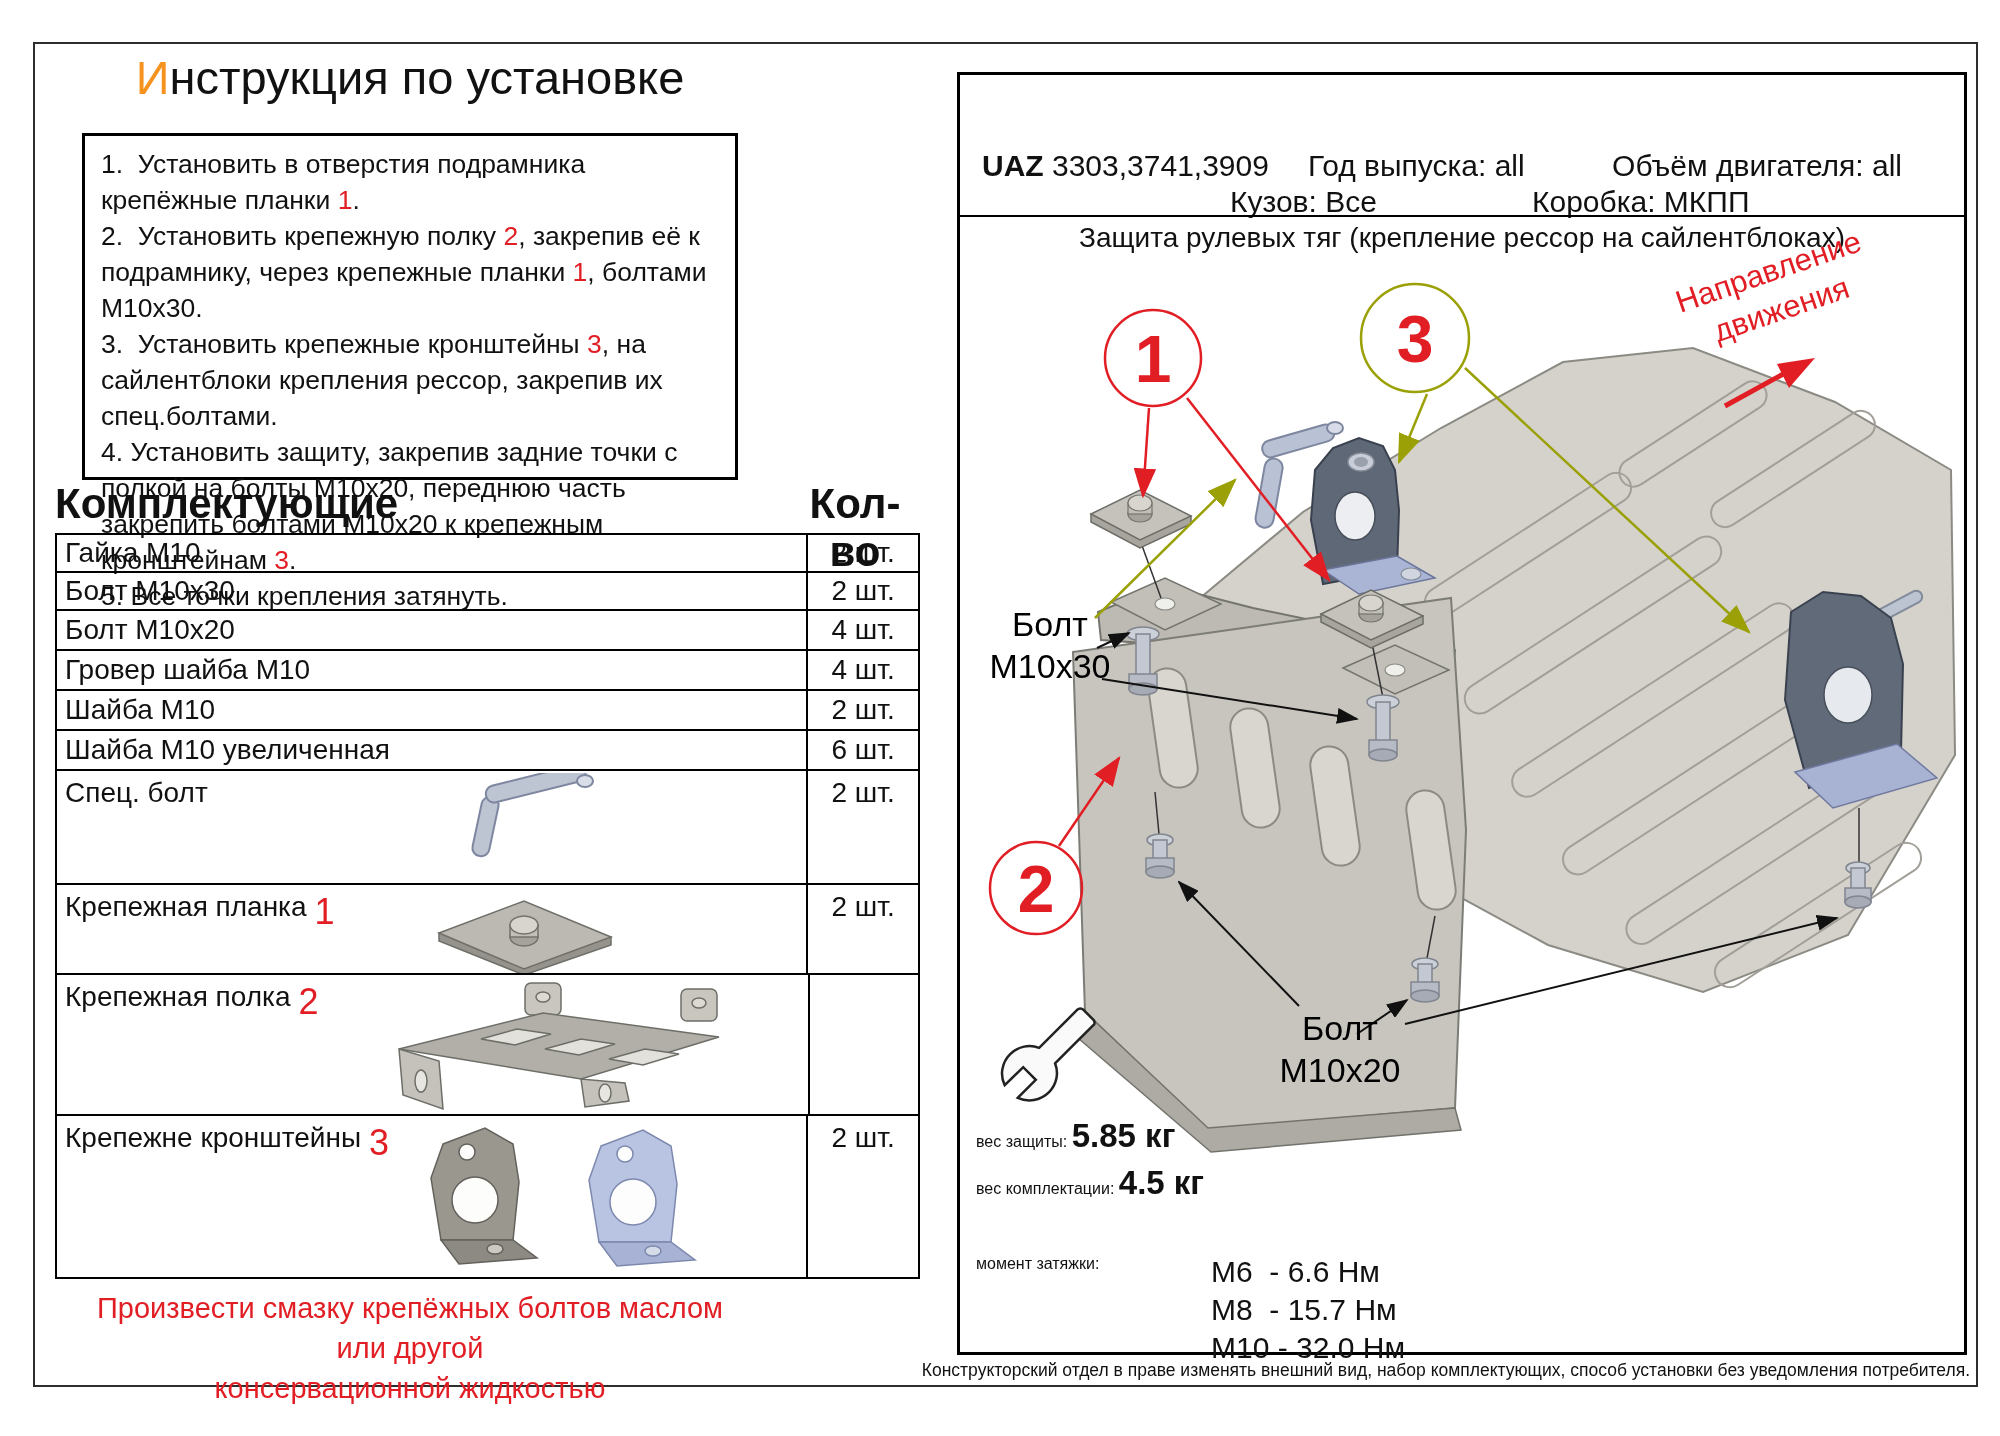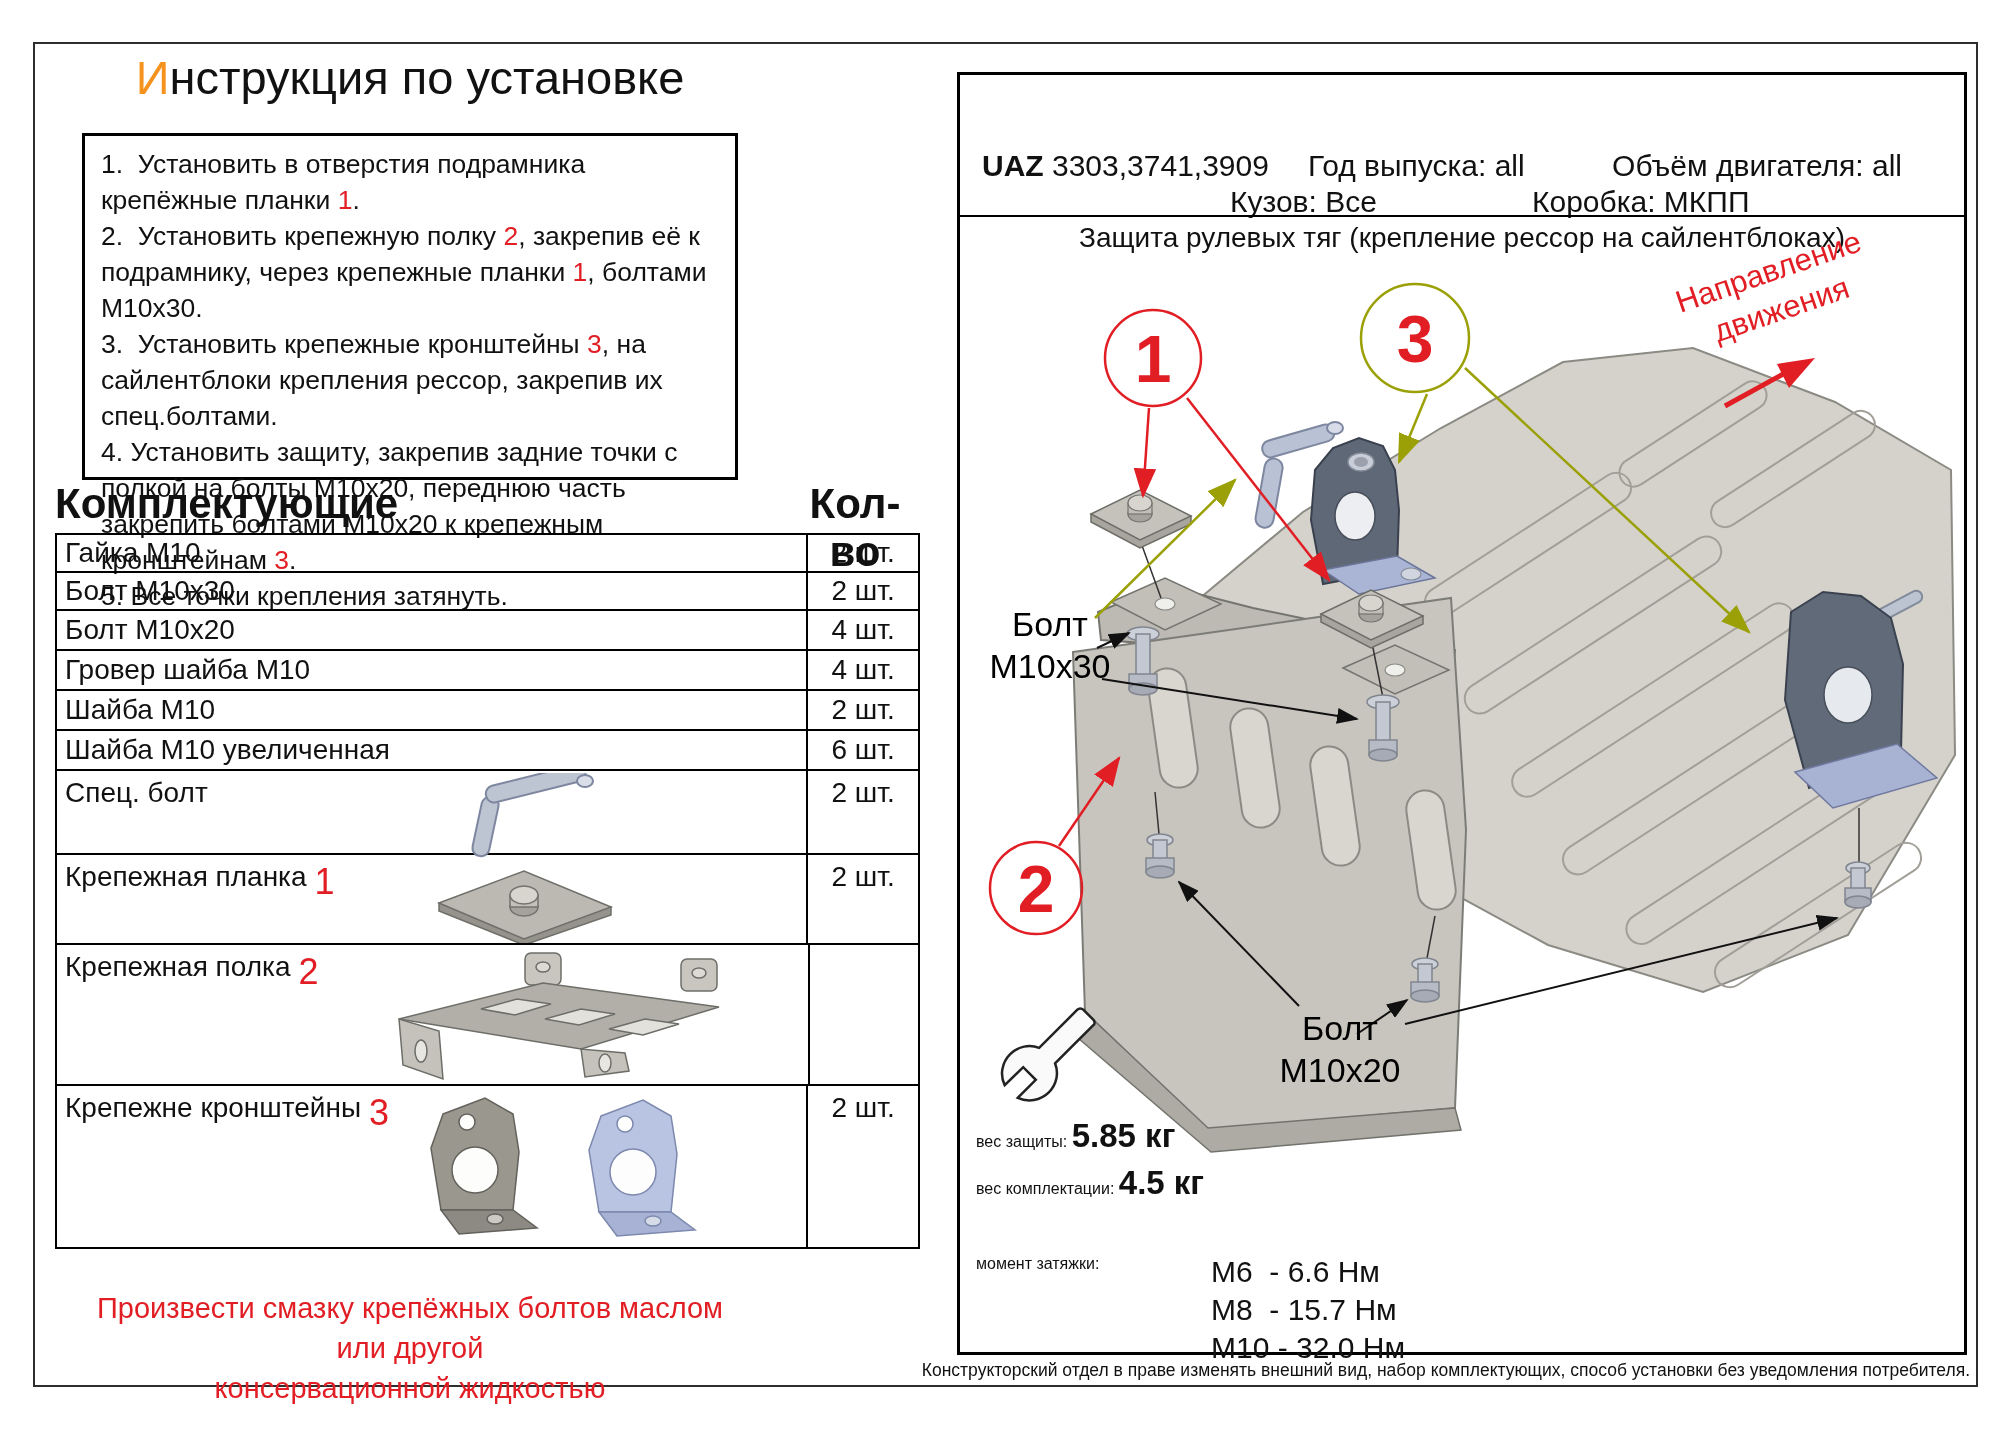--- a/index.html
+++ b/index.html
@@ -95,21 +95,21 @@
       <div class="pqty">4 шт.</div>
     </div>
     <div class="prow" style="height:40px">
       <div class="pname">Шайба М10</div>
       <div class="pqty">2 шт.</div>
     </div>
     <div class="prow" style="height:40px">
       <div class="pname">Шайба М10 увеличенная</div>
       <div class="pqty">6 шт.</div>
     </div>
-    <div class="prow tall" style="height:84px">
+    <div class="prow tall" style="height:114px">
       <div class="pname">
           <span>Спец. болт</span>
         <svg class="part-img" style="left:395px;top:2px" width="155" height="90" viewBox="0 0 155 90">
           <g stroke="#7e87a0" stroke-width="2" fill="#bdc4d2">
             <rect x="30" y="24" width="17" height="60" rx="8" transform="rotate(12 38 30)"></rect>
             <rect x="34" y="14" width="102" height="17" rx="8" transform="rotate(-14 36 22)"></rect>
             <ellipse cx="133" cy="8" rx="8" ry="6" fill="#d9dee8"></ellipse>
           </g>
         </svg>
       </div>

